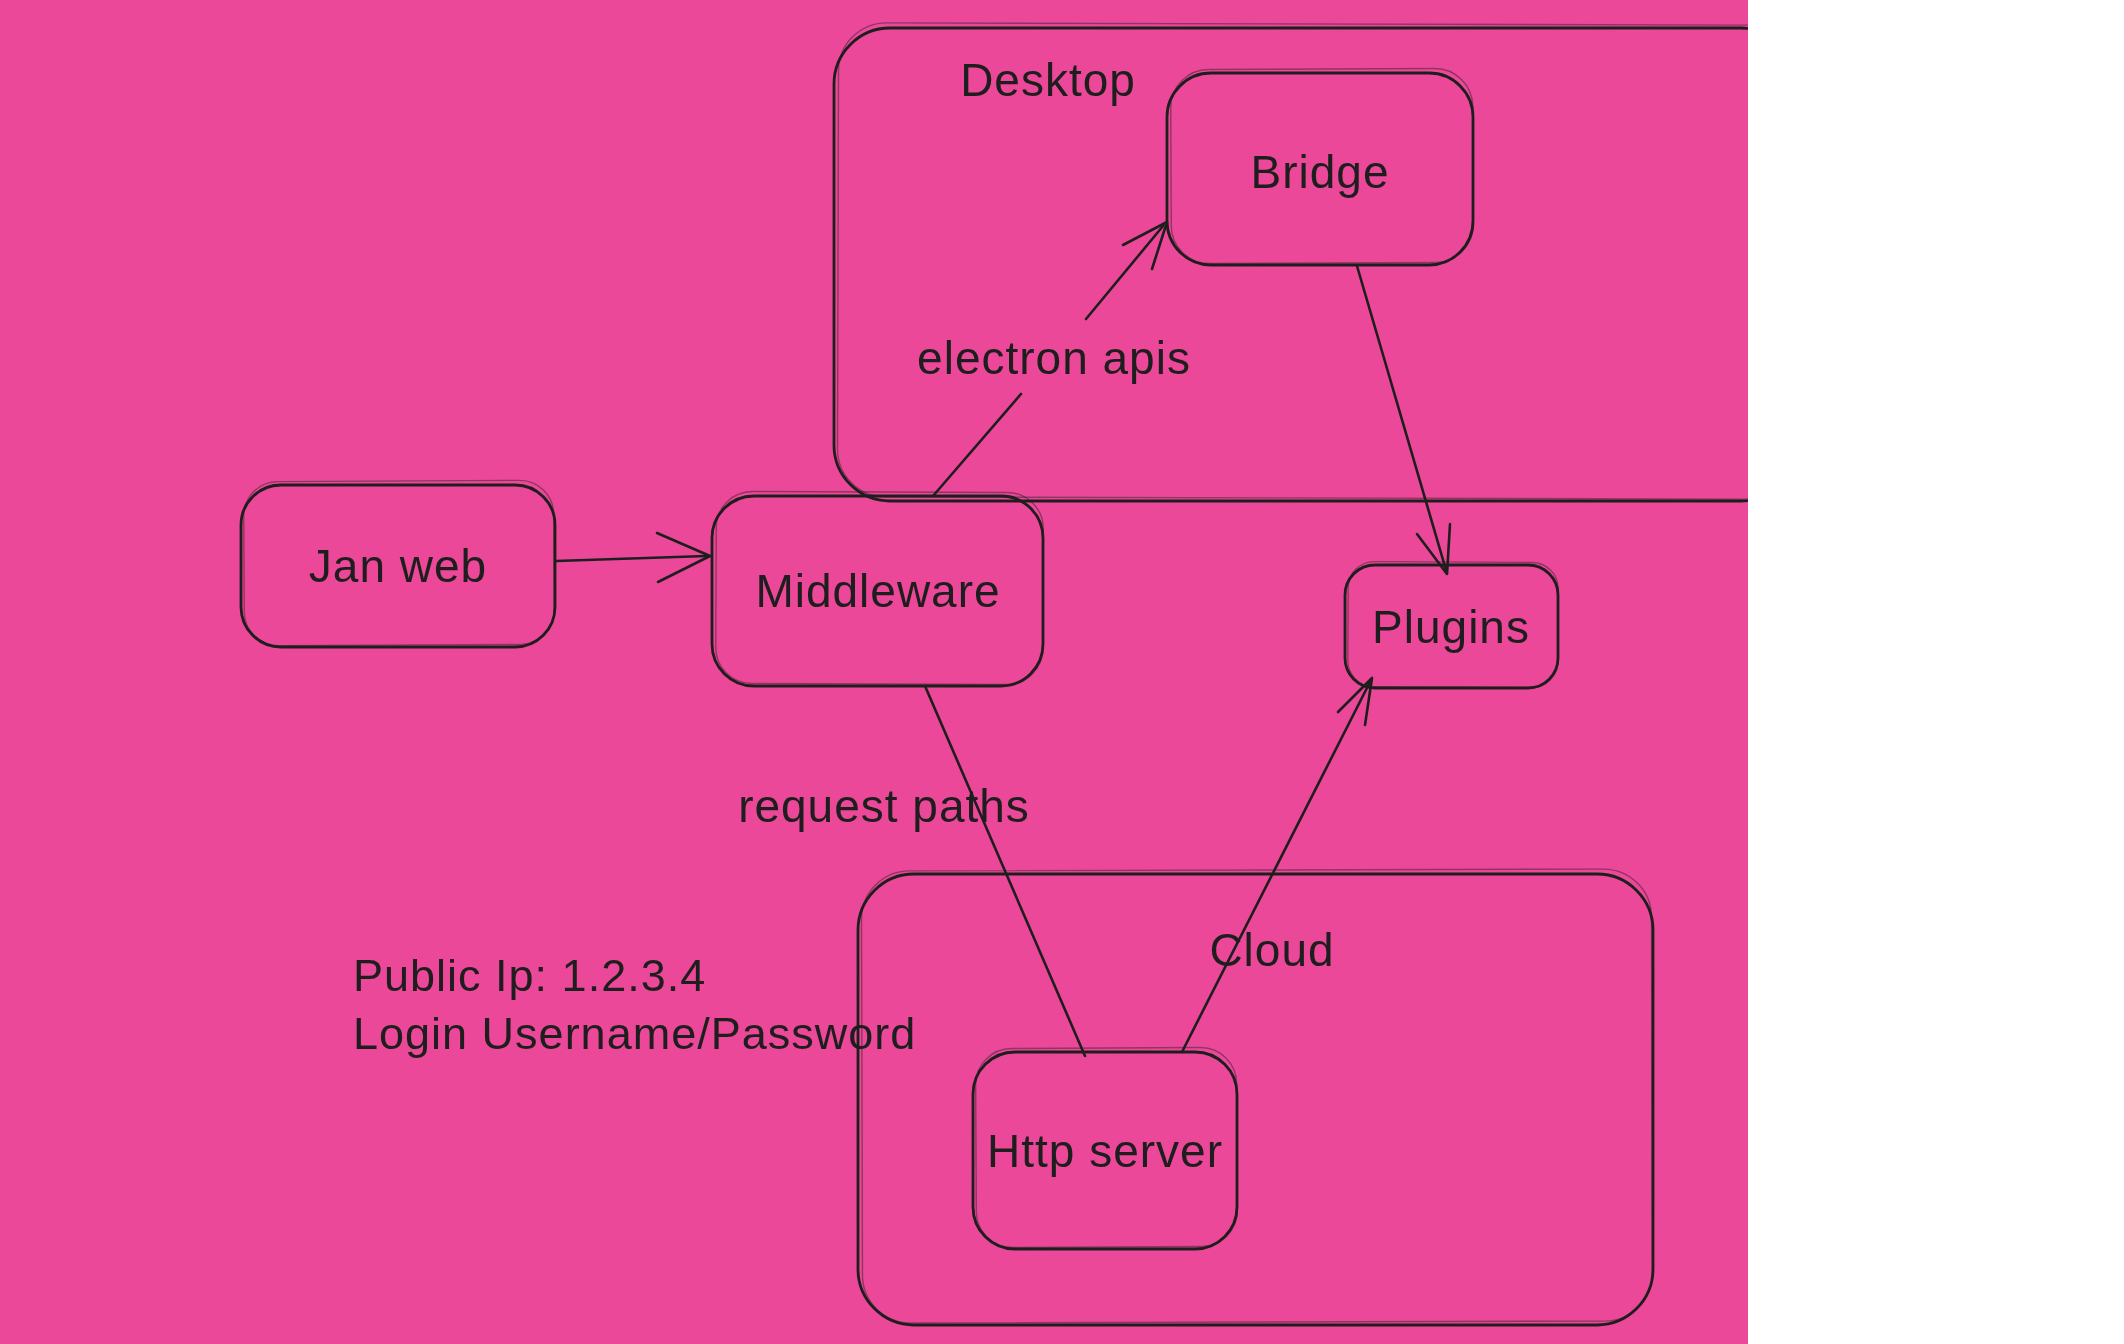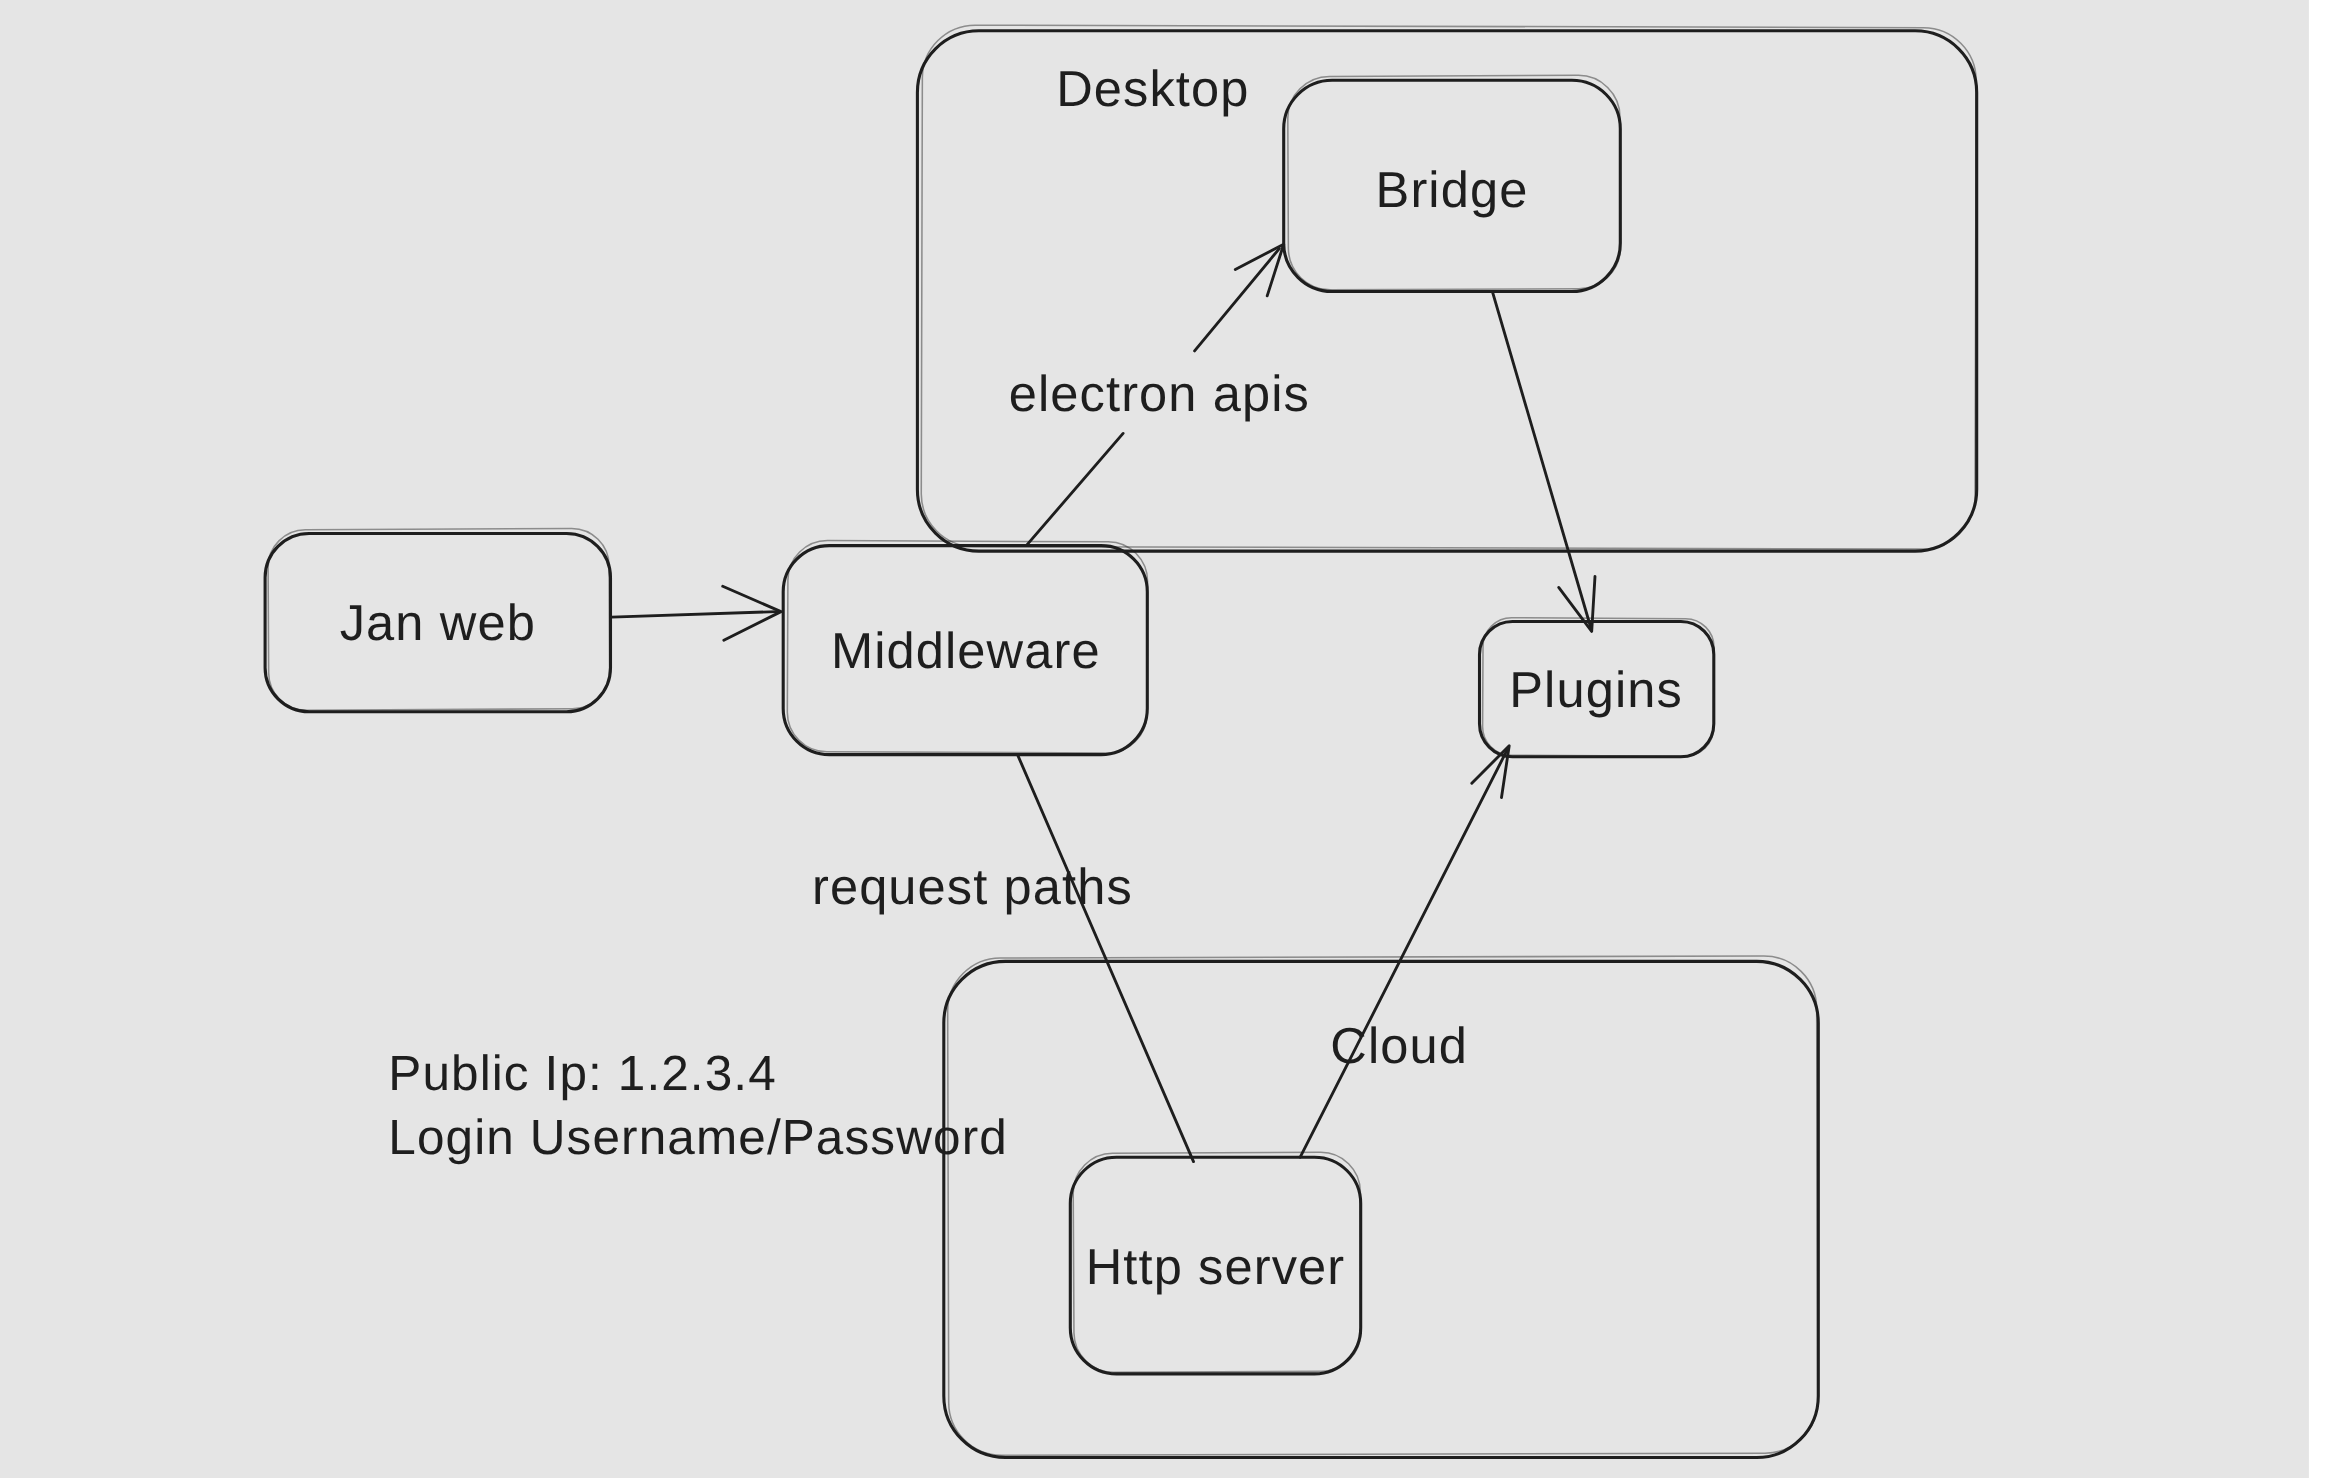--- a/index.html
+++ b/index.html
@@ -1,16 +1,16 @@
 <!DOCTYPE html>
 <html><head>
 <meta charset="utf-8">
 <style>
   html,body{margin:0;padding:0;background:#ffffff;}
-  .stage{position:relative;width:2099px;height:1344px;background:#e5e5e5;overflow:hidden;text-decoration:underline;}
+  .stage{position:relative;width:1748px;height:1344px;background:#ec4899;overflow:hidden;text-decoration:underline;}
   svg{position:absolute;inset:0;display:block;}
   .shape{fill:none;stroke:#1e1e1e;stroke-width:2.8;stroke-linecap:round;stroke-linejoin:round;}
   .shape-echo{fill:none;stroke:#1e1e1e;stroke-width:1.4;opacity:.45;stroke-linecap:round;}
   .wire{fill:none;stroke:#1e1e1e;stroke-width:2.6;stroke-linecap:round;stroke-linejoin:round;}
   .lbl{fill:#1e1e1e;font-family:cursive, sans-serif;font-size:46px;letter-spacing:1px;}
   .lbl-mid{text-anchor:middle;}
   .lbl-note{font-size:45px;text-anchor:start;}
 </style>
 </head>
 <body>

